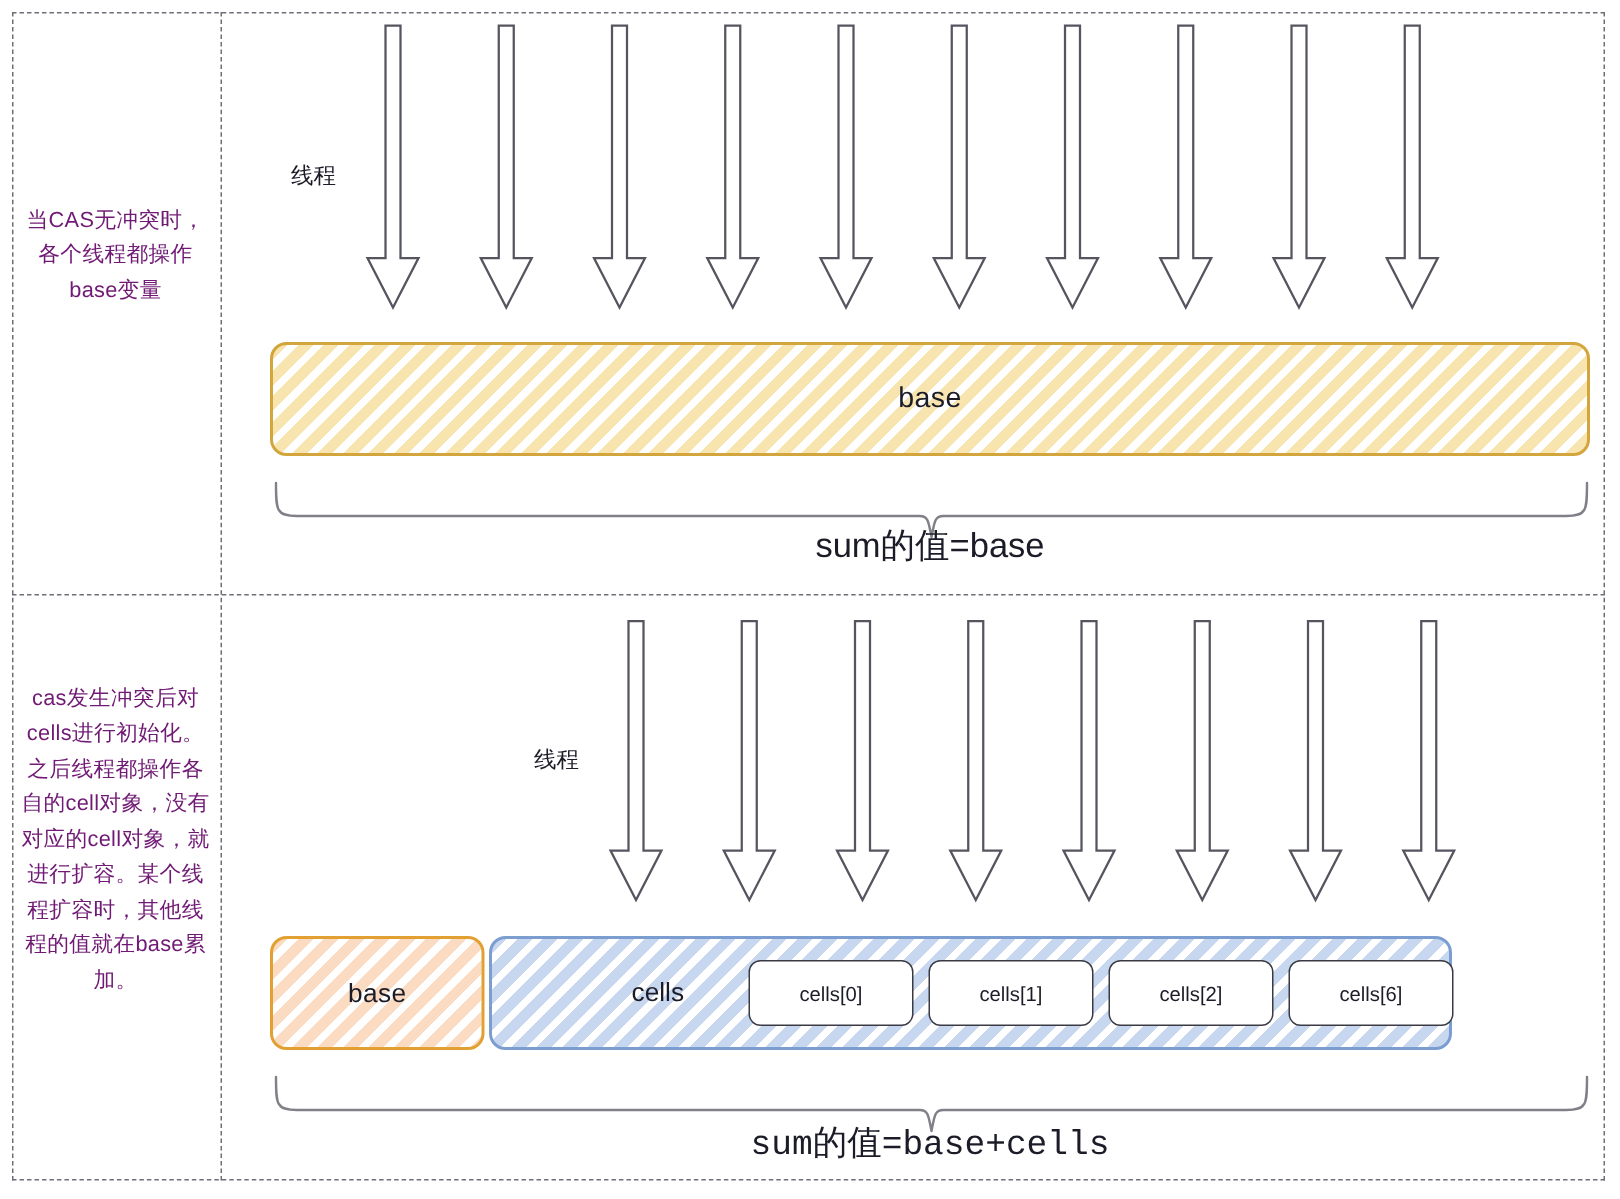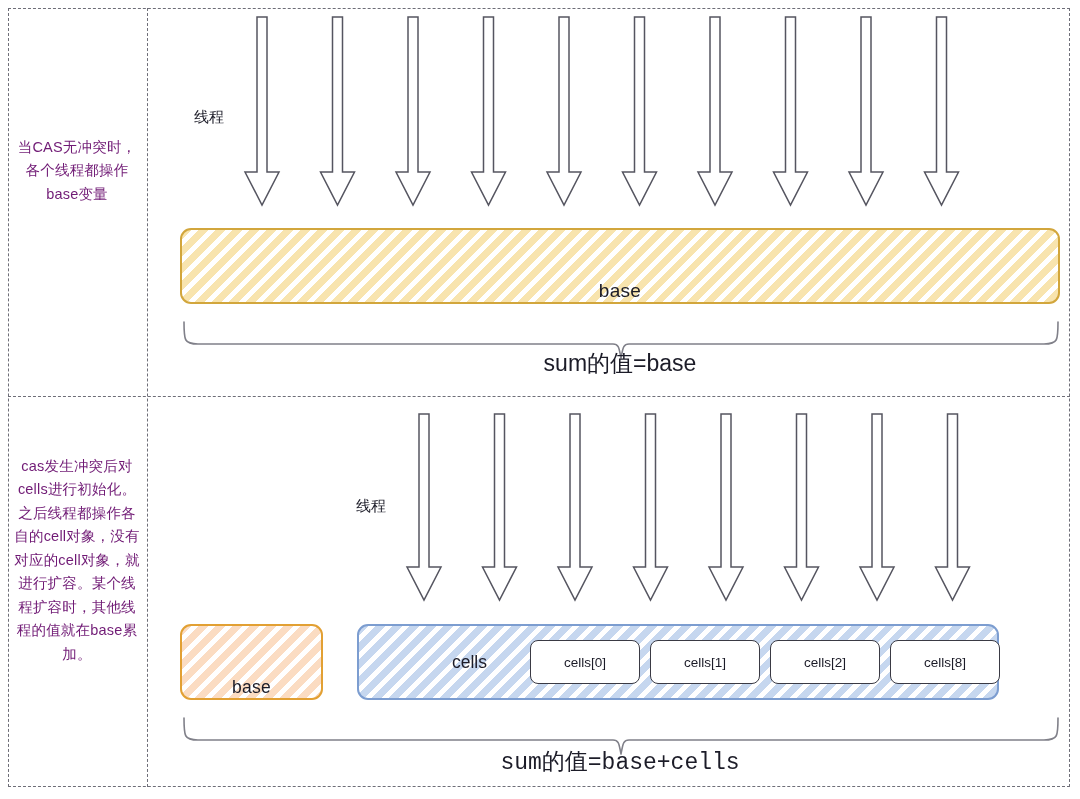--- a/index.html
+++ b/index.html
@@ -76,21 +76,21 @@
 
   
   .arrow-layer { position: absolute; left: 0; top: 0; }
 
   
   .hatch-box {
     position: absolute;
     box-sizing: border-box;
     border-radius: 11px;
     display: flex;
-    align-items: flex-end;
+    align-items: center;
   }
 
   #base-box-top {
     left: 180px;
     top: 228px;
     width: 880px;
     height: 76px;
     border: 2.4px solid #d2a63c;
     justify-content: center;
     background-color: #ffffff;
@@ -106,21 +106,21 @@
     height: 76px;
     border: 2.6px solid #e2a033;
     justify-content: center;
     background-color: #ffffff;
     background-image: repeating-linear-gradient(
         135deg,
         #fbdcc2 0px, #fbdcc2 7px,
         #ffffff 7px, #ffffff 12px);
   }
   #cells-box {
-    left: 357px;
+    left: 326px;
     top: 624px;
     width: 642px;
     height: 76px;
     border: 2.4px solid #7c9dd0;
     background-color: #ffffff;
     background-image: repeating-linear-gradient(
         135deg,
         #c6d7ef 0px, #c6d7ef 7px,
         #ffffff 7px, #ffffff 12px);
   }
@@ -225,21 +225,21 @@
 
   <div class="hatch-box" id="base-box-bottom">
     <span class="box-label">base</span>
   </div>
 
   <div class="hatch-box" id="cells-box">
     <span id="cells-label">cells</span>
   <div class="cell-chip" style="left: 171px;">cells[0]</div>
       <div class="cell-chip" style="left: 291px;">cells[1]</div>
       <div class="cell-chip" style="left: 411px;">cells[2]</div>
-      <div class="cell-chip" style="left: 531px;">cells[8]</div>
+      <div class="cell-chip" style="left: 531px;">cells[6]</div>
     </div>
 
   <svg class="brace-layer" id="brace-bottom" width="890" height="44" style="left:176px; top:714px;" viewBox="0 0 890 44" xmlns="http://www.w3.org/2000/svg">
     <path d="M8 4 C8 22 8 26 22 26 L437 26 C443 26 443 30 445 40
              C447 30 447 26 453 26 L868 26 C882 26 882 22 882 4" fill="none" stroke="#808089" stroke-width="1.6" stroke-linecap="round" stroke-linejoin="round"></path>
   </svg>
 
   <div class="sum-label" id="sum-label-bottom">sum的值=base+cells</div>
 
 </div>

